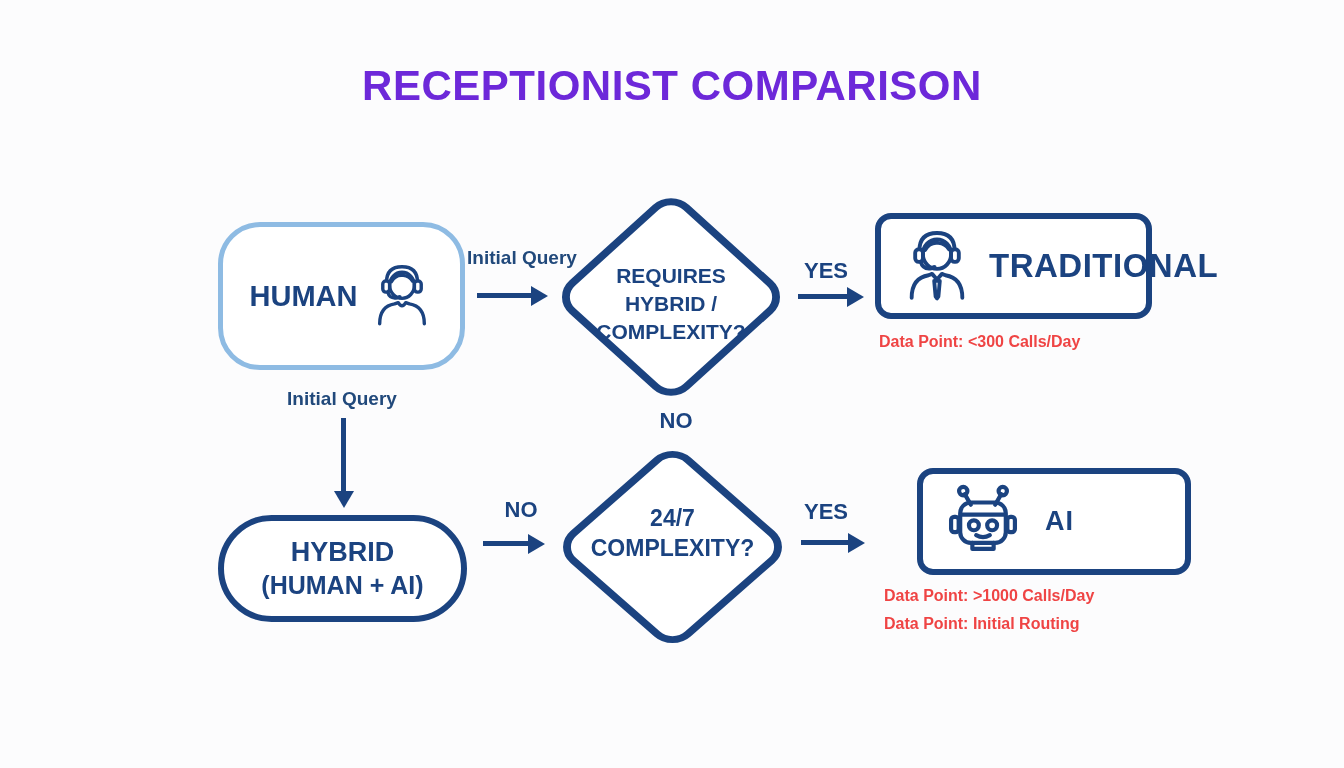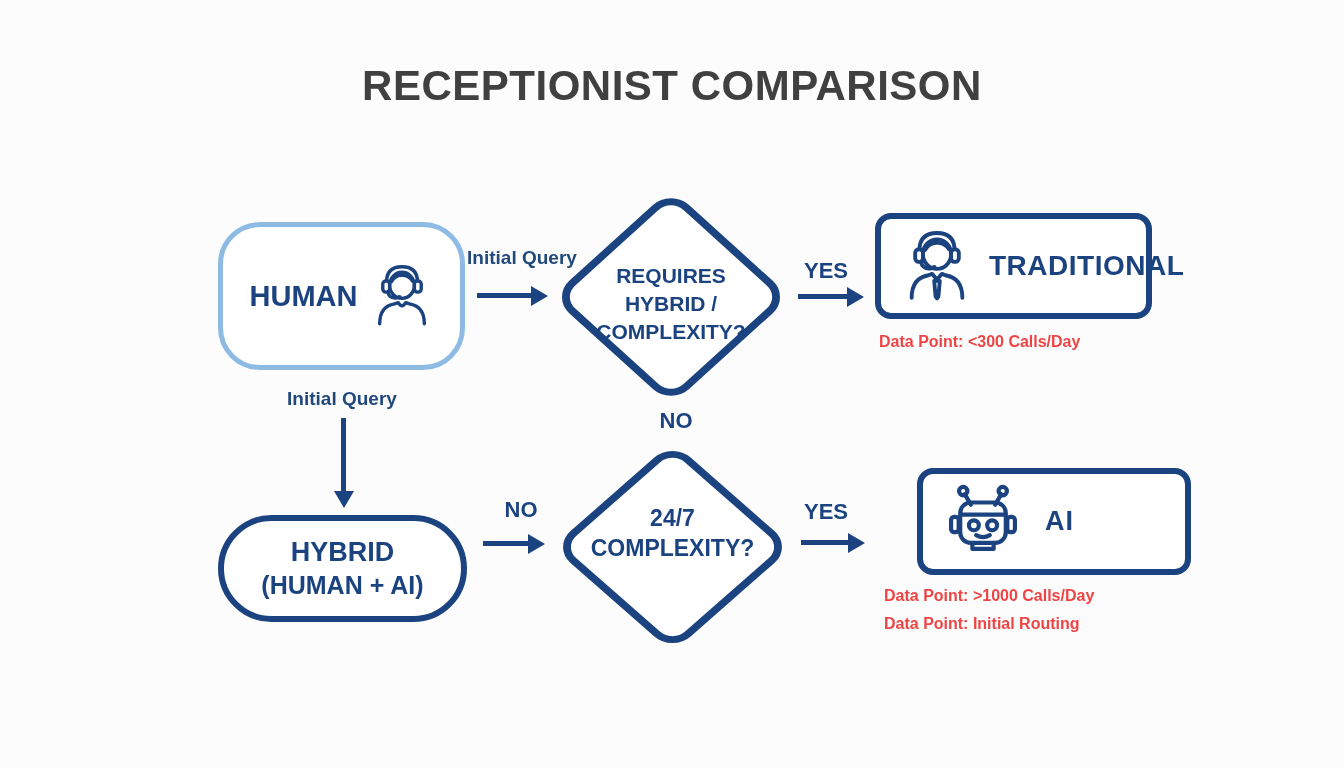--- a/index.html
+++ b/index.html
@@ -6,34 +6,34 @@
   body{
     width:1344px;height:768px;position:relative;overflow:hidden;
     background:#fcfcfd;
     font-family:"Liberation Sans", sans-serif;
     color:#1b4380;
   }
   .abs{position:absolute;}
   
   .title{
     left:0;right:0;top:62px;text-align:center;
-    font-size:42px;font-weight:800;letter-spacing:.5px;color:#404040;
+    font-size:42px;font-weight:800;letter-spacing:.5px;color:#6d28d9;
   }
   
   .node{box-sizing:border-box;display:flex;align-items:center;justify-content:center;background:#ffffff;}
   .human-box{
     left:218px;top:222px;width:247px;height:148px;
     border:5px solid #8ebbe3;border-radius:42px;gap:14px;
   }
   .human-box .node-label{font-size:29px;font-weight:800;color:#1b4380;}
   .trad-box{
     left:875px;top:213px;width:277px;height:106px;
     border:6px solid #1b4380;border-radius:16px;gap:16px;justify-content:flex-start;padding-left:20px;
   }
-  .trad-box .node-label{font-size:28px;font-weight:800;letter-spacing:.5px;}
+  .trad-box .node-label{font-size:33px;font-weight:800;letter-spacing:.5px;}
   .hybrid-box{
     left:218px;top:515px;width:249px;height:107px;
     border:6px solid #1b4380;border-radius:54px;flex-direction:column;line-height:33px;
   }
   .hybrid-box .node-label{font-size:27px;font-weight:800;}
   .hybrid-box .node-sublabel{font-size:25px;font-weight:800;}
   .ai-box{
     left:877px;top:468px;width:274px;height:107px;
     border:6px solid #1b4380;border-radius:16px;gap:24px;justify-content:flex-start;padding-left:22px;margin-left:40px;
   }

